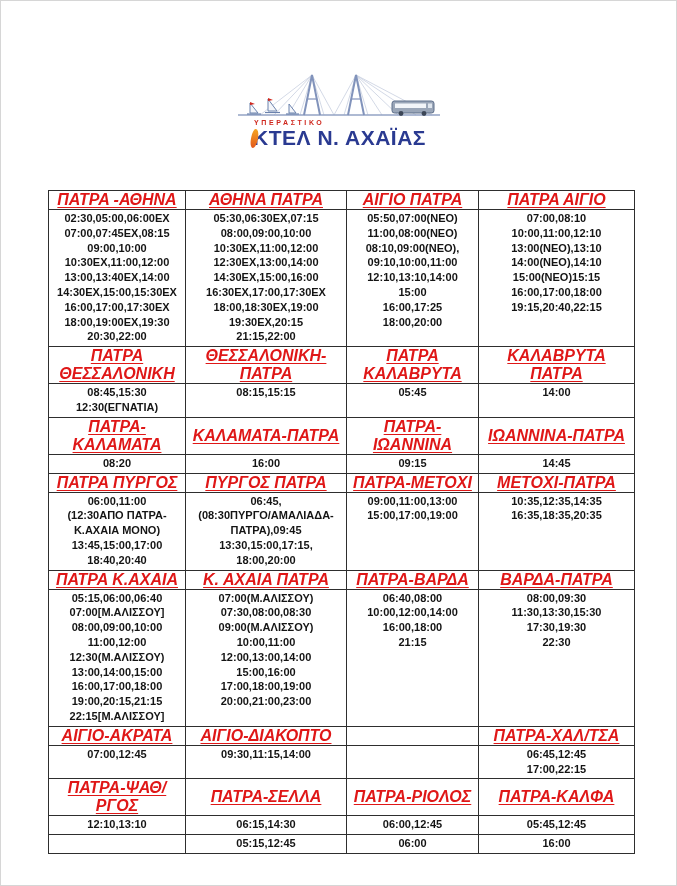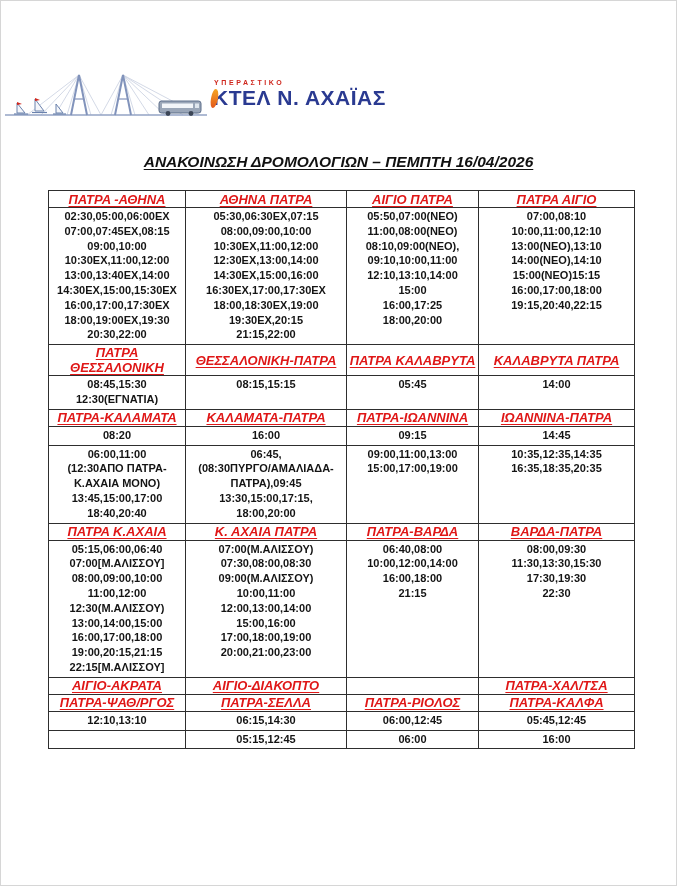--- a/index.html
+++ b/index.html
@@ -8,21 +8,21 @@
     width:677px;height:886px;
     background:#ffffff;
     border:1px solid #d6d6d6;
     box-sizing:border-box;
     font-family:"Liberation Sans",sans-serif;
     overflow:hidden;
   }
   
   .logo{
     position:absolute;top:68px;left:0;right:0;
-    display:flex;flex-direction:row;align-items:center;
+    display:flex;flex-direction:column;align-items:center;
   }
   .logo-graphic{display:block;}
   .logo-text{margin-top:-6px;text-align:left;}
   .logo-top{
     color:#cf271d;font-size:7px;font-weight:bold;
     letter-spacing:2.6px;line-height:8px;padding-left:3px;
   }
   .logo-main{
     position:relative;
     color:#2a3a91;font-size:21px;font-weight:bold;
@@ -48,21 +48,21 @@
     position:absolute;left:47px;top:189px;width:586px;
     border-collapse:collapse;table-layout:fixed;
   }
   table.schedule th,table.schedule td{
     border:1px solid #2e2e2e;
     text-align:center;vertical-align:top;
     padding:0 2px;
   }
   table.schedule th{
     height:16px;
-    font-size:13px;font-weight:bold;font-style:italic;
+    font-size:16px;font-weight:bold;font-style:italic;
     color:#df1717;
     vertical-align:middle;
   }
   table.schedule th .route-name{
     text-decoration:underline;text-underline-offset:2px;
   }
   table.schedule td{
     font-size:11px;font-weight:bold;color:#141414;
     line-height:14.8px;
     padding-top:1px;padding-bottom:2px;
@@ -115,23 +115,20 @@
         <circle cx="167" cy="44.5" r="2.4" fill="#3c4656"></circle>
         <circle cx="190" cy="44.5" r="2.4" fill="#3c4656"></circle>
       </g>
     </svg>
     <div class="logo-text">
       <div class="logo-top">ΥΠΕΡΑΣΤΙΚΟ</div>
       <div class="logo-main"><span class="k-swoosh"></span><span>Κ</span><span>ΤΕΛ Ν. ΑΧΑΪΑΣ</span></div>
     </div>
   </div>
 
-  <div class="title-wrap">
-    <span class="title">ΑΝΑΚΟΙΝΩΣΗ ΔΡΟΜΟΛΟΓΙΩΝ – ΠΕΜΠΤΗ 16/04/2026</span>
-  </div>
 
   <table class="schedule">
     <colgroup>
       <col style="width:137px">
       <col style="width:161px">
       <col style="width:132px">
       <col style="width:156px">
     </colgroup>
     <tbody>
         <tr>
@@ -218,20 +215,26 @@
             <div class="time-line">16:00</div>
           </td>
           <td>
             <div class="time-line">09:15</div>
           </td>
           <td>
             <div class="time-line">14:45</div>
           </td>
         </tr>
         <tr>
+          <th><span class="route-name">ΠΑΤΡΑ ΠΥΡΓΟΣ</span></th>
+          <th><span class="route-name">ΠΥΡΓΟΣ ΠΑΤΡΑ</span></th>
+          <th><span class="route-name">ΠΑΤΡΑ-ΜΕΤΟΧΙ</span></th>
+          <th><span class="route-name">ΜΕΤΟΧΙ-ΠΑΤΡΑ</span></th>
+        </tr>
+        <tr>
           <td>
             <div class="time-line">06:00,11:00</div>
             <div class="time-line">(12:30ΑΠΟ ΠΑΤΡΑ-</div>
             <div class="time-line">Κ.ΑΧΑΙΑ ΜΟΝΟ)</div>
             <div class="time-line">13:45,15:00,17:00</div>
             <div class="time-line">18:40,20:40</div>
           </td>
           <td>
             <div class="time-line">06:45,</div>
             <div class="time-line">(08:30ΠΥΡΓΟ/ΑΜΑΛΙΑΔΑ-</div>
@@ -289,20 +292,33 @@
             <div class="time-line">22:30</div>
           </td>
         </tr>
         <tr>
           <th><span class="route-name">ΑΙΓΙΟ-ΑΚΡΑΤΑ</span></th>
           <th><span class="route-name">ΑΙΓΙΟ-ΔΙΑΚΟΠΤΟ</span></th>
           <th></th>
           <th><span class="route-name">ΠΑΤΡΑ-ΧΑΛ/ΤΣΑ</span></th>
         </tr>
         <tr>
+          <td>
+            <div class="time-line">07:00,12:45</div>
+          </td>
+          <td>
+            <div class="time-line">09:30,11:15,14:00</div>
+          </td>
+          <td></td>
+          <td>
+            <div class="time-line">06:45,12:45</div>
+            <div class="time-line">17:00,22:15</div>
+          </td>
+        </tr>
+        <tr>
           <th><span class="route-name">ΠΑΤΡΑ-ΨΑΘ/ΡΓΟΣ</span></th>
           <th><span class="route-name">ΠΑΤΡΑ-ΣΕΛΛΑ</span></th>
           <th><span class="route-name">ΠΑΤΡΑ-ΡΙΟΛΟΣ</span></th>
           <th><span class="route-name">ΠΑΤΡΑ-ΚΑΛΦΑ</span></th>
         </tr>
         <tr>
           <td>
             <div class="time-line">12:10,13:10</div>
           </td>
           <td>

